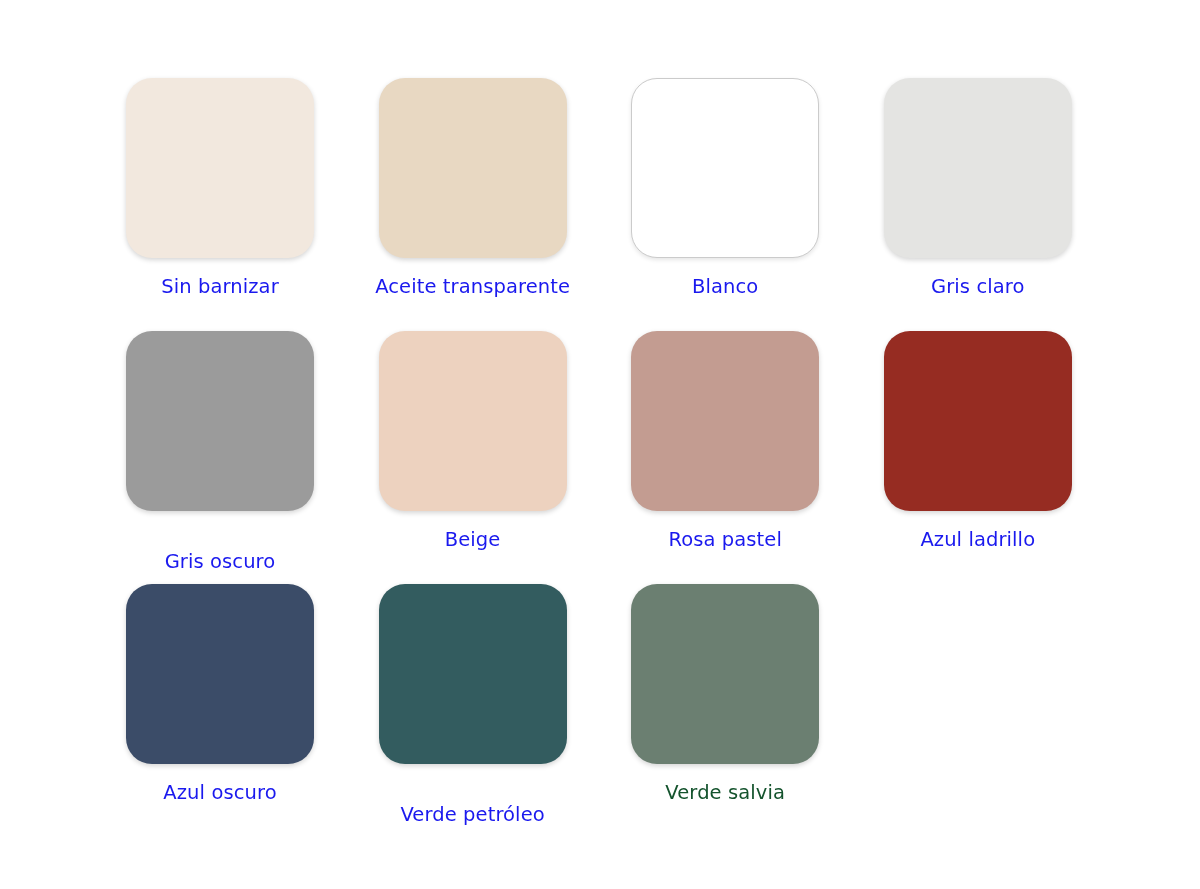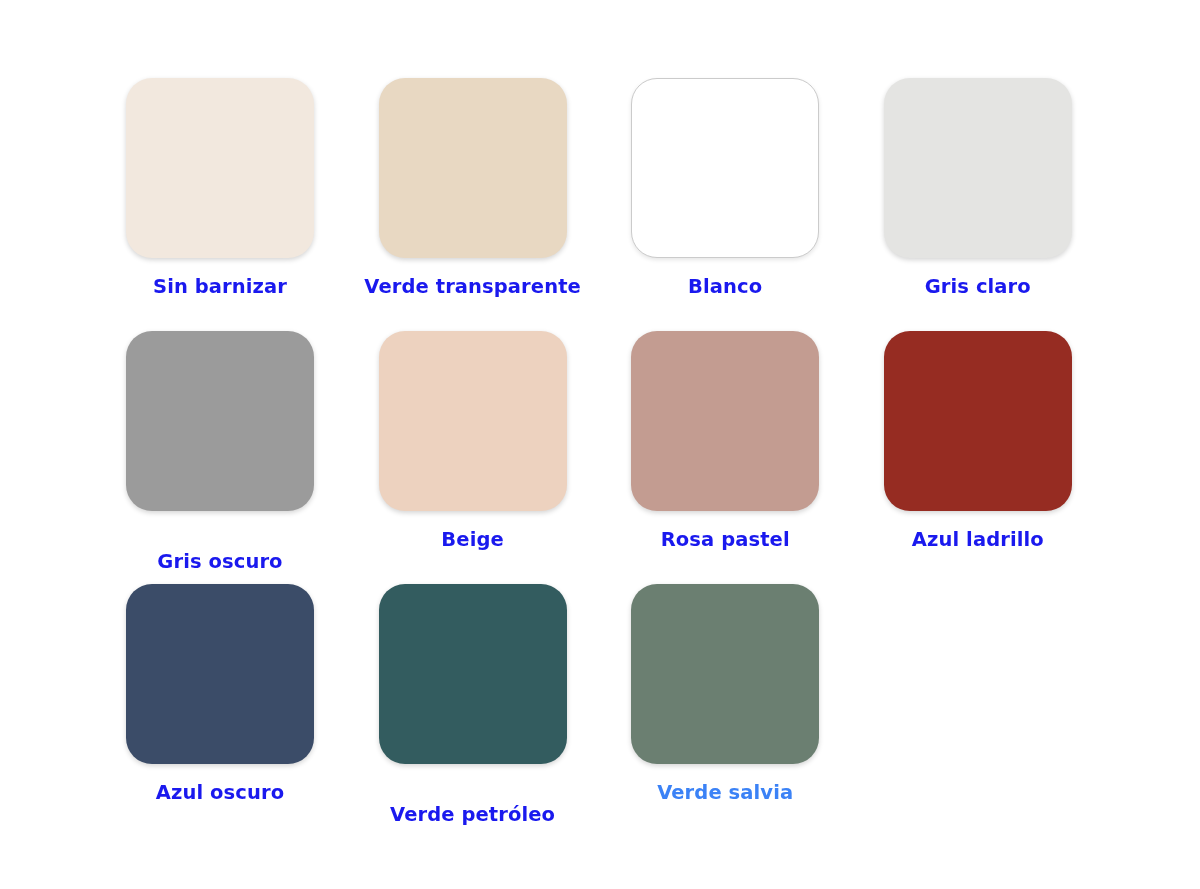--- a/index.html
+++ b/index.html
@@ -50,39 +50,39 @@
   }
 
   .swatch-chip.outlined {
     border: 1.4px solid #cbcbcb;
     box-shadow: 0 2px 4px rgba(0, 0, 0, 0.10);
   }
 
   .swatch-label {
     margin-top: 18px;
     font-size: 19.5px;
-    font-weight: bold;
+    font-weight: normal;
     letter-spacing: 0.1px;
     text-align: center;
     white-space: nowrap;
     line-height: 1.15;
   }
 </style>
 </head>
 <body style="background: rgb(255, 255, 255);">
 
 <div class="palette">
   <div class="swatch-grid">
       <div class="swatch-cell">
         <div class="swatch-chip" style="background-color: rgb(242, 232, 222);"></div>
         <div class="swatch-label" style="color: rgb(26, 25, 238);">Sin barnizar</div>
       </div>
       <div class="swatch-cell">
         <div class="swatch-chip" style="background-color: rgb(232, 216, 194);"></div>
-        <div class="swatch-label" style="color: rgb(26, 25, 238);">Verde transparente</div>
+        <div class="swatch-label" style="color: rgb(26, 25, 238);">Aceite transparente</div>
       </div>
       <div class="swatch-cell">
         <div class="swatch-chip outlined" style="background-color: rgb(255, 255, 255);"></div>
         <div class="swatch-label" style="color: rgb(26, 25, 238);">Blanco</div>
       </div>
       <div class="swatch-cell">
         <div class="swatch-chip" style="background-color: rgb(228, 228, 226);"></div>
         <div class="swatch-label" style="color: rgb(26, 25, 238);">Gris claro</div>
       </div>
       <div class="swatch-cell">
@@ -104,16 +104,16 @@
       <div class="swatch-cell">
         <div class="swatch-chip" style="background-color: rgb(59, 76, 104);"></div>
         <div class="swatch-label" style="color: rgb(26, 25, 238);">Azul oscuro</div>
       </div>
       <div class="swatch-cell">
         <div class="swatch-chip" style="background-color: rgb(51, 92, 95);"></div>
         <div class="swatch-label" style="color: rgb(26, 25, 238); margin-top: 40px;">Verde petróleo</div>
       </div>
       <div class="swatch-cell">
         <div class="swatch-chip" style="background-color: rgb(107, 127, 113);"></div>
-        <div class="swatch-label" style="color: #3b82f6;">Verde salvia</div>
+        <div class="swatch-label" style="color: #14532d;">Verde salvia</div>
       </div>
     </div>
 </div>
 
 </body></html>

